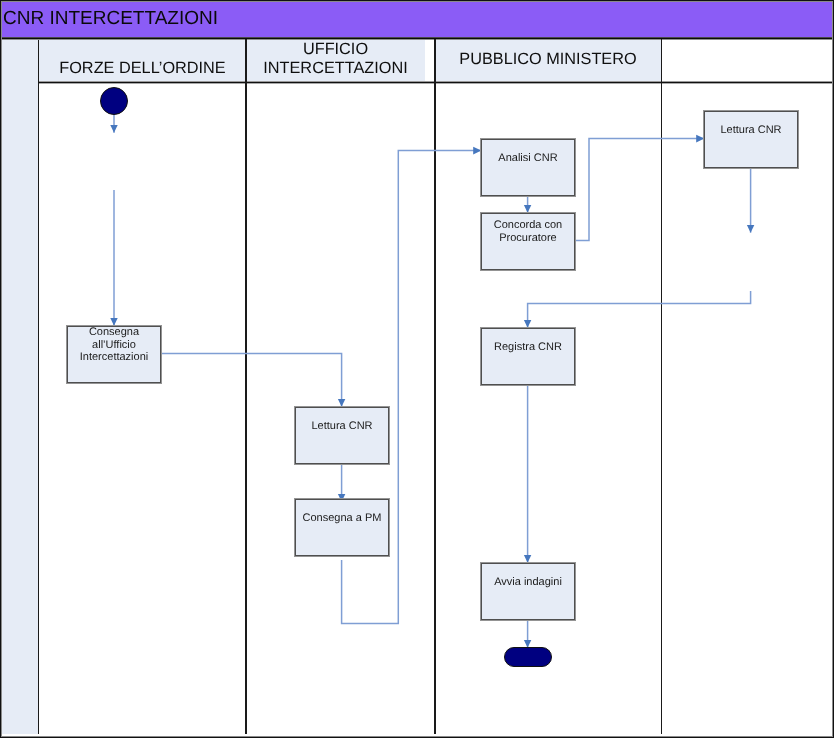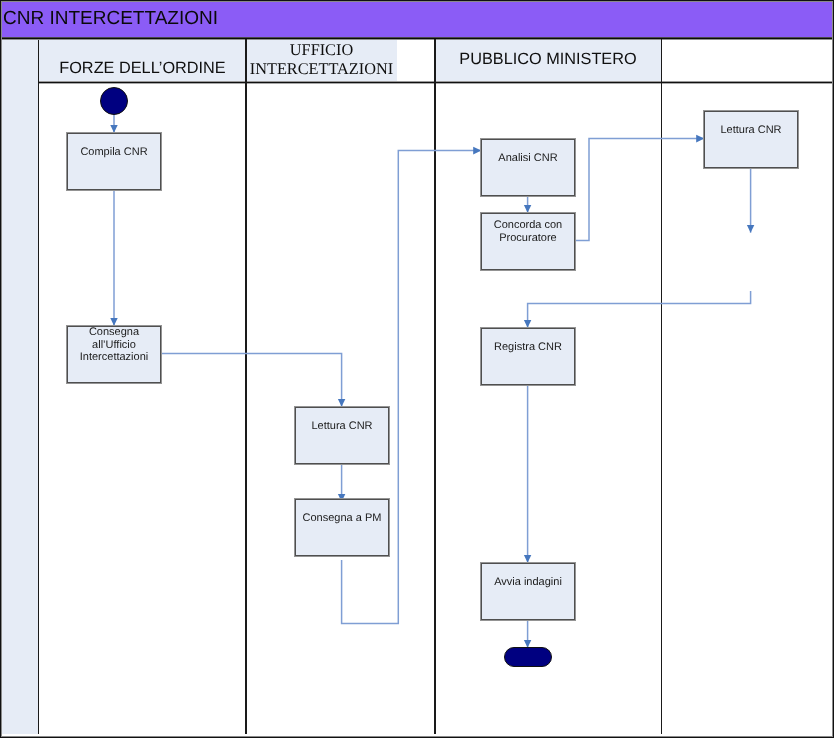--- a/index.html
+++ b/index.html
@@ -35,21 +35,21 @@
 <div id="stage">
   <div class="title-bar">
     <div class="title-text">CNR INTERCETTAZIONI</div>
   </div>
   <div class="title-rule"></div>
   <div class="leftstrip"></div>
 
   <div class="lanehead" style="left:39px;width:207px;align-items:flex-end;">
     <span>FORZE DELL’ORDINE</span>
   </div>
-  <div class="lanehead" style="left:246px;width:151px;font-family:Liberation Serif, serif;">
+  <div class="lanehead" style="left:246px;width:179px;">
     <span>UFFICIO INTERCETTAZIONI</span>
   </div>
   <div class="lanehead" style="left:435px;width:226px;">
     <span>PUBBLICO MINISTERO</span>
   </div>
 
   <div class="lanehead-rule" style="left:39px;width:794px;"></div>
 
   <div class="lanesep" style="left:245.3px;top:39px;height:695px;"></div>
   <div class="lanesep" style="left:434.3px;top:39px;height:695px;"></div>
@@ -70,23 +70,20 @@
       <path d="M527.6,180 L527.6,212.7"></path>
       <path d="M576,240.6 L589,240.6 L589,138.6 L704.3,138.6"></path>
       <path d="M750.6,169 L750.6,232.7"></path>
       <path d="M750.6,291 L750.6,303.6 L527.6,303.6 L527.6,327.7"></path>
       <path d="M527.6,386 L527.6,562.7"></path>
       <path d="M527.6,621 L527.6,647.7"></path>
     </g>
   </svg>
 
   <div class="startnode" style="left:100px;top:87px;width:28px;height:28px;"></div>
-  <div class="node" style="left:66px;top:132px;width:96px;height:59px;">
-    <span>Compila CNR</span>
-  </div>
   <div class="node" style="left:66px;top:325px;width:96px;height:59px;">
     <span>Consegna all’Ufficio Intercettazioni</span>
   </div>
   <div class="node" style="left:294px;top:406px;width:96px;height:59px;">
     <span>Lettura CNR</span>
   </div>
   <div class="node" style="left:294px;top:498px;width:96px;height:59px;">
     <span>Consegna a PM</span>
   </div>
   <div class="node" style="left:480px;top:121px;width:96px;height:59px;margin-top:17px;">

